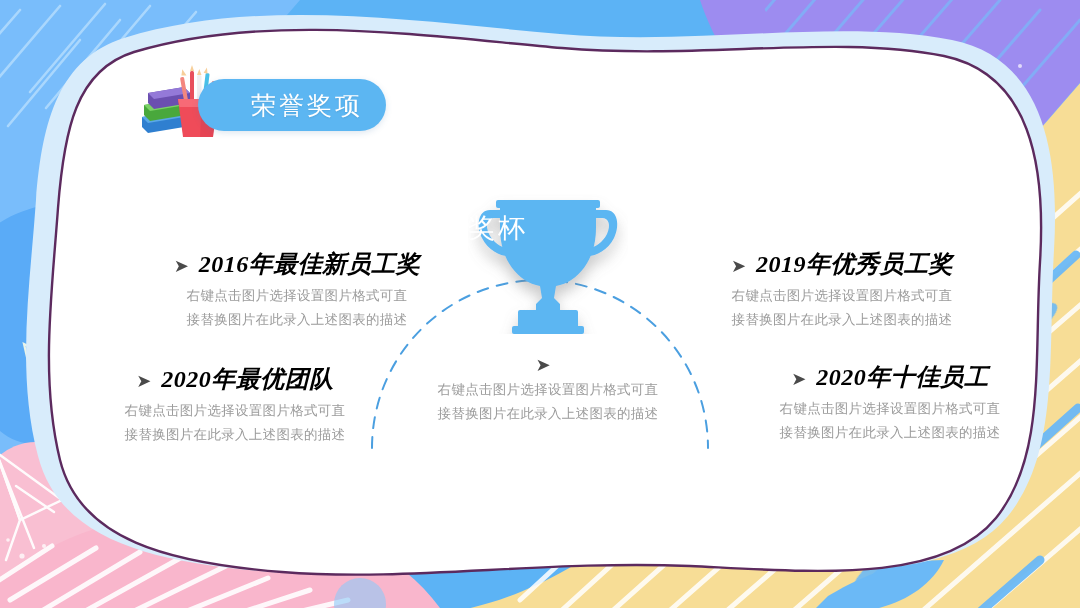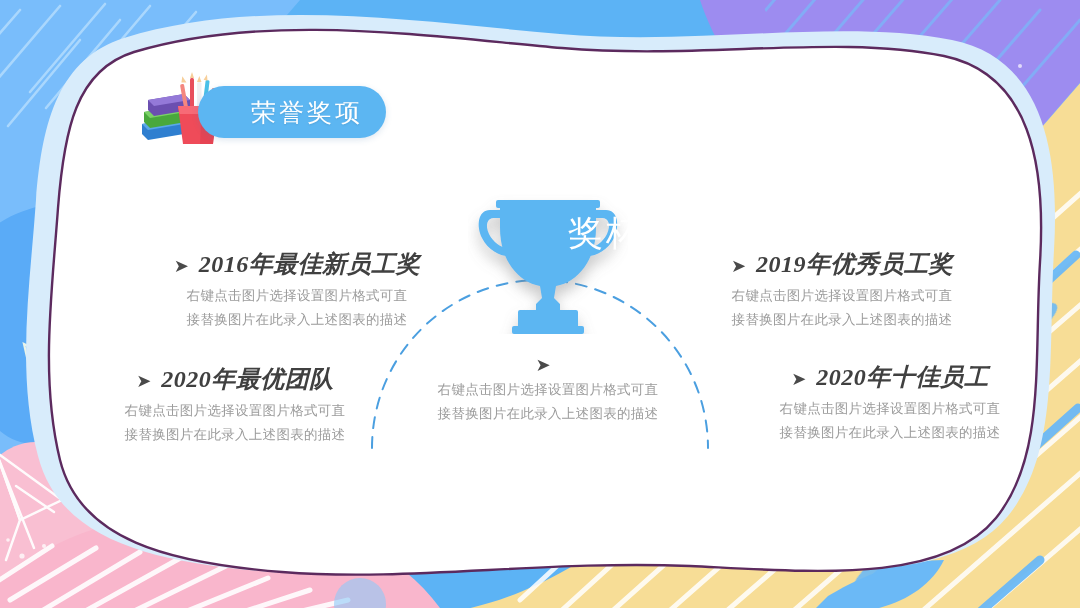--- a/index.html
+++ b/index.html
@@ -22,21 +22,21 @@
     height: 608px;
   }
   .bg-svg { z-index: 1; }
   .blob-svg { z-index: 2; }
   .arc-svg { z-index: 3; }
 
   
   #header-group {
     position: absolute;
     left: 138px;
-    top: 72px;
+    top: 65px;
     z-index: 6;
     display: flex;
     align-items: center;
   }
   #stationery-icon {
     position: relative;
     width: 96px;
     height: 80px;
     flex: 0 0 auto;
   }
@@ -65,26 +65,26 @@
   #trophy-group {
     position: absolute;
     left: 468px;
     top: 186px;
     width: 160px;
     height: 148px;
     z-index: 5;
   }
   #trophy-label {
     position: absolute;
-    left: 16px;
+    left: 0;
     top: 24px;
     width: 160px;
-    text-align: right;
+    text-align: left;
     color: #ffffff;
-    font-size: 35px;
+    font-size: 27px;
     letter-spacing: 3px;
     font-family: "Liberation Sans", "DejaVu Sans", sans-serif;
     z-index: 2;
     pointer-events: none;
   }
 
   
   .award-item {
     position: absolute;
     z-index: 6;
@@ -98,21 +98,21 @@
   }
   .award-bullet {
     color: #4a4a4a;
     font-size: 18px;
     margin-right: 10px;
     font-family: "DejaVu Sans", sans-serif;
     line-height: 1;
   }
   .award-title {
     font-size: 24px;
-    color: #404040;
+    color: #000000;
     font-style: italic;
     font-family: "Liberation Serif", "DejaVu Serif", serif;
     letter-spacing: 0.5px;
     font-weight: 600;
   }
   .award-desc {
     margin-top: 4px;
     text-align: center;
     color: #9b9b9b;
     font-size: 13.5px;

